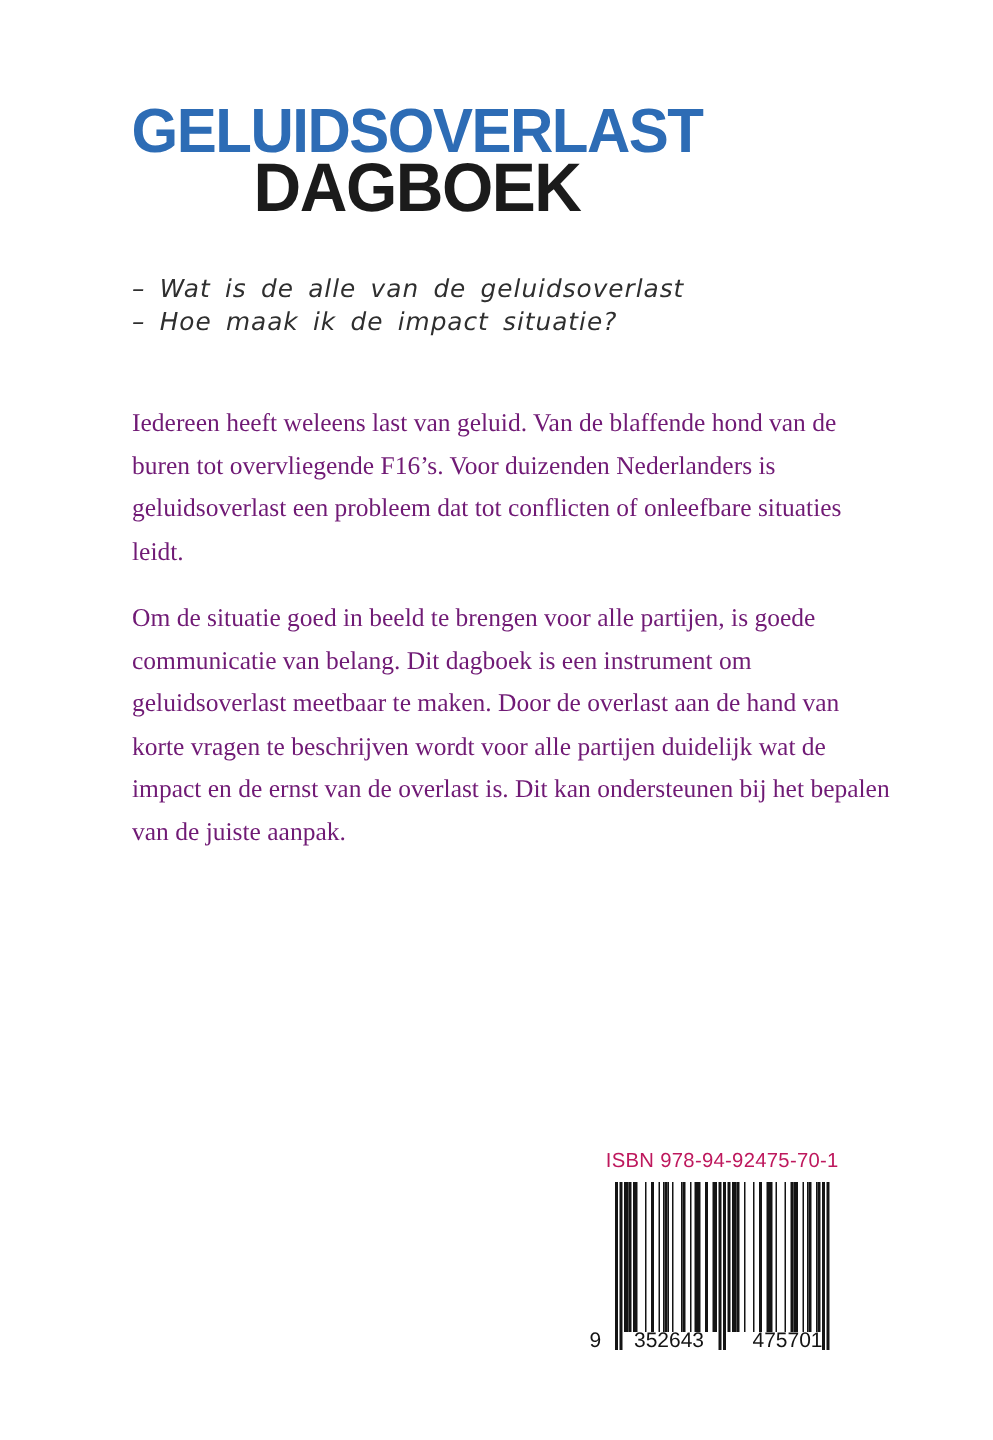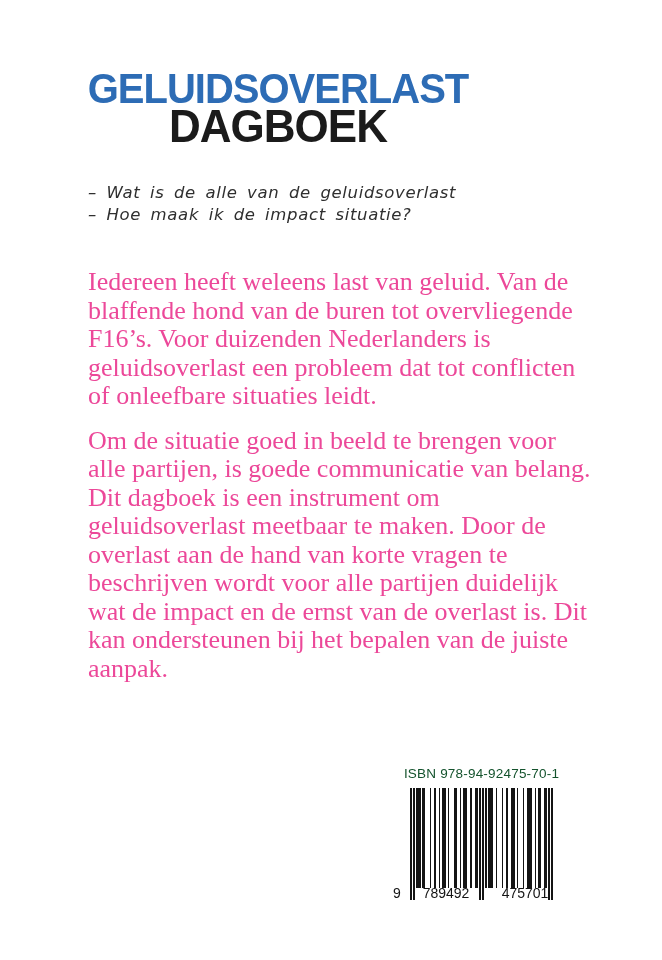--- a/index.html
+++ b/index.html
@@ -57,44 +57,44 @@
     color: #2f2f2f;
   }
 
   
   .body-text {
     position: absolute;
     left: 88px;
     top: 268px;
     width: 508px;
     font-family: "Liberation Serif", serif;
-    font-size: 26px;
+    font-size: 17px;
     line-height: 28.5px;
-    color: #ec4899;
+    color: #701a75;
   }
   .body-text p { margin: 0 0 16px 0; }
 
   
   .barcode {
     position: absolute;
     left: 410px;
     top: 788px;
     width: 143px;
     height: 113px;
   }
   .isbn-label {
     position: absolute;
     top: -22px;
     left: 50%;
     transform: translateX(-50%);
     white-space: nowrap;
     font-family: "Liberation Sans", sans-serif;
     font-size: 13.5px;
     letter-spacing: 0.2px;
-    color: #14532d;
+    color: #be185d;
   }
   .bc-bars {
     position: absolute;
     top: 0;
     left: 0;
     display: flex;
     align-items: flex-start;
     height: 113px;
   }
   .bc-mod { width: 1.5px; height: 100px; }
@@ -225,17 +225,17 @@
         <div class="bc-mod"></div>
         <div class="bc-mod"></div>
         <div class="bc-mod on" style="background: rgb(20, 20, 20);"></div>
         <div class="bc-mod on" style="background: rgb(20, 20, 20);"></div>
         <div class="bc-mod"></div>
         <div class="bc-mod on guard" style="background: rgb(20, 20, 20);"></div>
         <div class="bc-mod guard"></div>
         <div class="bc-mod on guard" style="background: rgb(20, 20, 20);"></div>
       </div>
     <span class="bc-digit">9</span>
-    <span class="bc-group left">789492</span>
+    <span class="bc-group left">352643</span>
     <span class="bc-group right">475701</span>
   </div>
 
 </div>
 
 </body></html>

